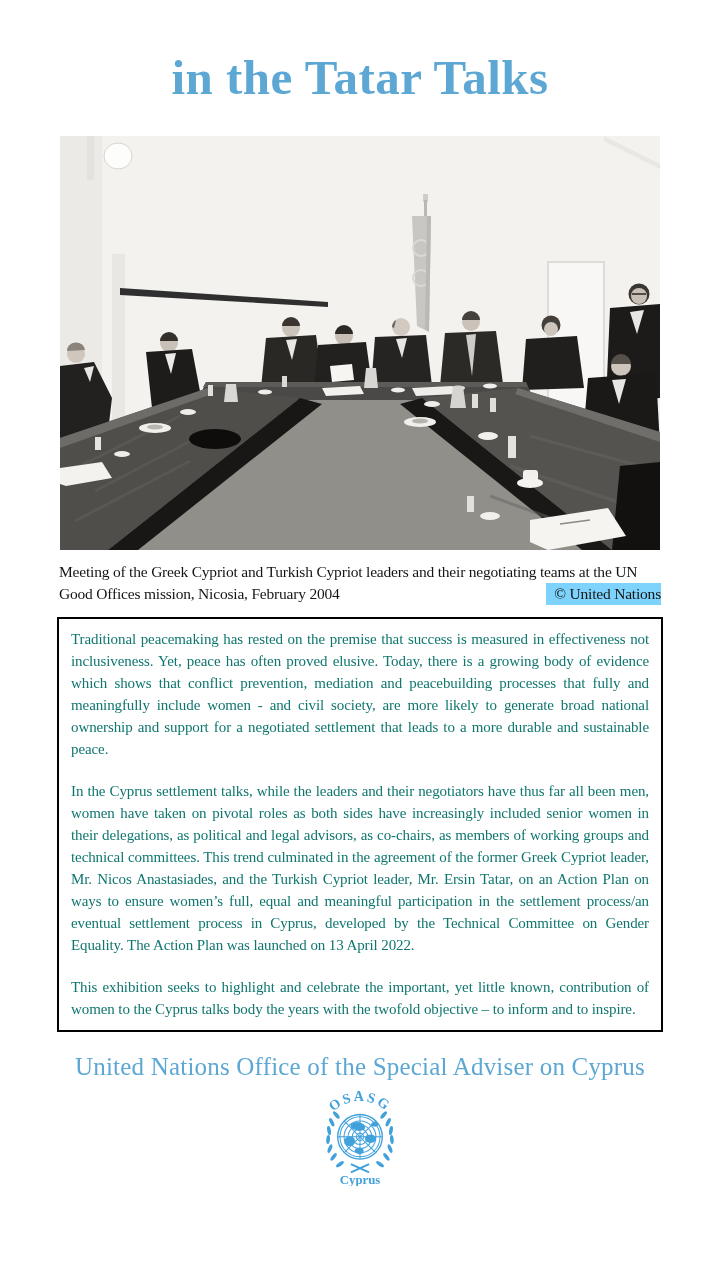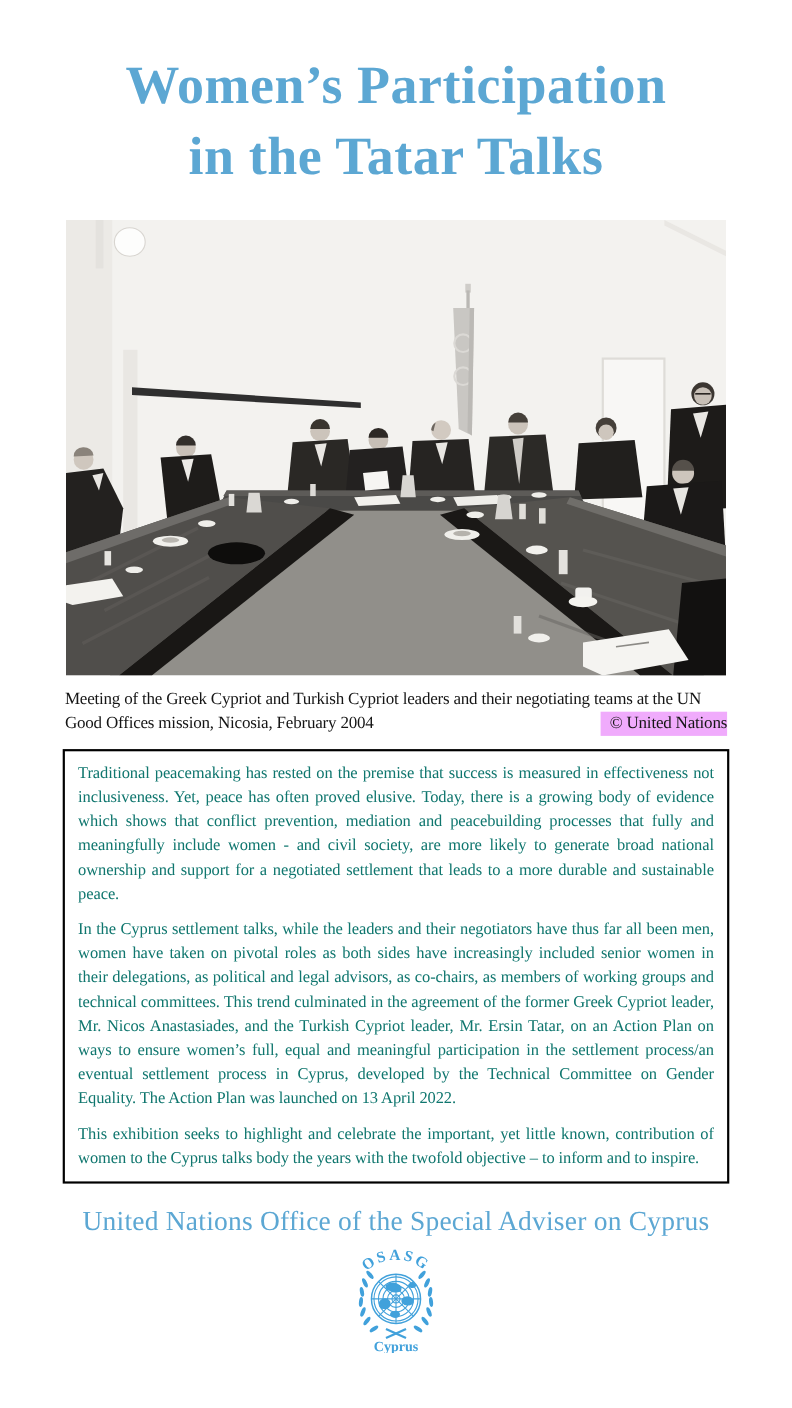--- a/index.html
+++ b/index.html
@@ -17,49 +17,48 @@
     color:var(--title-blue); letter-spacing:0.5px;
   }
 
   .photo-wrap { width:600px; height:414px; margin:26px auto 0; }
   .photo-wrap svg { display:block; width:600px; height:414px; }
 
   .caption {
     position:relative; width:602px; margin:11px auto 12px;
     font-size:15.5px; line-height:22px; letter-spacing:-0.2px; color:#151515;
   }
-  .caption .credit { position:absolute; right:0; bottom:0; background:#f0abfc; padding-left:8px; }
+  .caption .credit { position:absolute; right:0; bottom:0; background:#7dd3fc; padding-left:8px; }
 
   .textbox {
     width:606px; margin:12px auto 0; border:2px solid #000;
     padding:9px 12px 10px 12px;
     font-size:15px; line-height:22px; letter-spacing:-0.1px;
     text-align:justify; color:#0f766e;
   }
-  .textbox p + p { margin-top:10px; }
+  .textbox p + p { margin-top:20px; }
 
   .org-title {
     margin-top:21px; text-align:center;
     font-size:25px; line-height:28px; font-weight:normal;
     color:var(--title-blue); letter-spacing:0.2px;
   }
 
   .logo-wrap { text-align:center; margin-top:3px; }
   .logo-wrap svg { display:inline-block; }
   .lb  { fill:var(--logo-blue); }
   .lbs { stroke:var(--logo-blue); fill:none; }
   .logo-text { font-family:"Liberation Serif", serif; font-weight:bold; fill:var(--logo-blue); }
 </style>
 </head>
 <body style="--title-blue: #5ca7d3; --logo-blue: #41a1db;">
 
 <div class="page">
 
   <div class="main-title">
-    <div>Women’s Participation</div>
     <div>in the Tatar Talks</div>
   </div>
 
   <div class="photo-wrap">
 
     <svg viewBox="0 0 600 414">
       <rect x="0" y="0" width="600" height="414" fill="#f3f2ef"></rect>
       <rect x="0" y="0" width="42" height="414" fill="#eceae6"></rect>
       <rect x="27" y="0" width="7" height="44" fill="#e4e2de"></rect>
       <ellipse cx="58" cy="20" rx="14" ry="13" fill="#fdfdfc" stroke="#d8d5d0"></ellipse>

